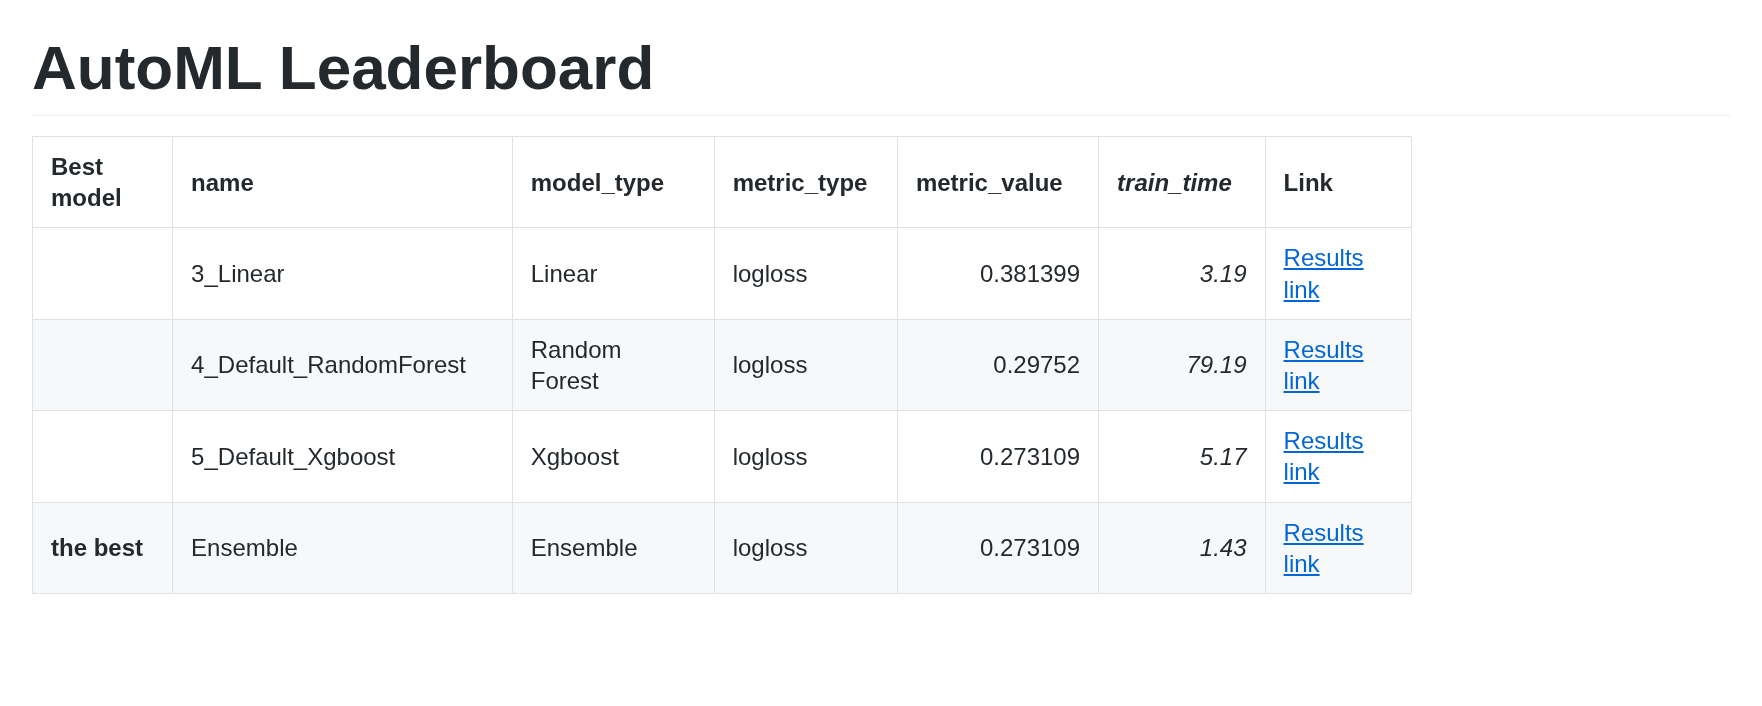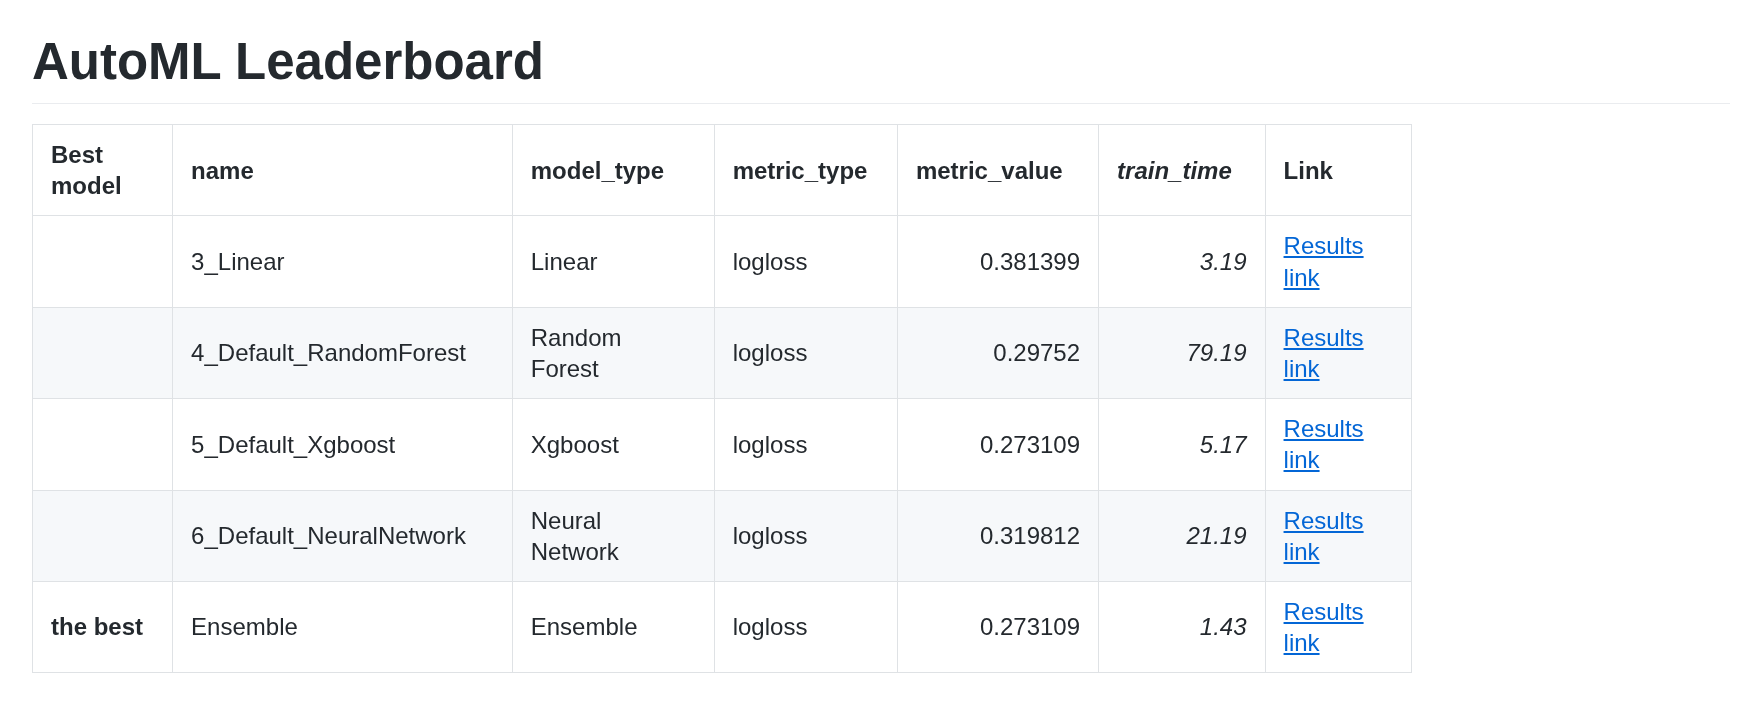--- a/index.html
+++ b/index.html
@@ -8,21 +8,21 @@
     background: #ffffff;
     font-family: -apple-system, BlinkMacSystemFont, "Segoe UI", Helvetica, Arial, sans-serif;
     color: #24292e;
   }
   .page {
     width: 1762px;
     box-sizing: border-box;
     padding: 32px 32px 40px 32px;
   }
   h1.title {
-    font-size: 51px;
+    font-size: 62px;
     font-weight: 700;
     margin: 0 0 16px 0;
     padding-bottom: 12px;
     border-bottom: 1px solid #eaecef;
     color: #24292e;
   }
   table.leaderboard {
     border-collapse: collapse;
     width: 1380px;
     margin-top: 20px;
@@ -100,29 +100,20 @@
         <tr>
           <td class="col-best"></td>
           <td class="col-name">5_Default_Xgboost</td>
           <td class="col-type">Xgboost</td>
           <td class="col-metric-type">logloss</td>
           <td class="col-metric-value">0.273109</td>
           <td class="col-train-time">5.17</td>
           <td class="col-link"><a class="results-link" href="#">Results link</a></td>
         </tr>
         <tr>
-          <td class="col-best"></td>
-          <td class="col-name">6_Default_NeuralNetwork</td>
-          <td class="col-type">Neural Network</td>
-          <td class="col-metric-type">logloss</td>
-          <td class="col-metric-value">0.319812</td>
-          <td class="col-train-time">21.19</td>
-          <td class="col-link"><a class="results-link" href="#">Results link</a></td>
-        </tr>
-        <tr>
           <td class="col-best">the best</td>
           <td class="col-name">Ensemble</td>
           <td class="col-type">Ensemble</td>
           <td class="col-metric-type">logloss</td>
           <td class="col-metric-value">0.273109</td>
           <td class="col-train-time">1.43</td>
           <td class="col-link"><a class="results-link" href="#">Results link</a></td>
         </tr>
       </tbody>
   </table>

